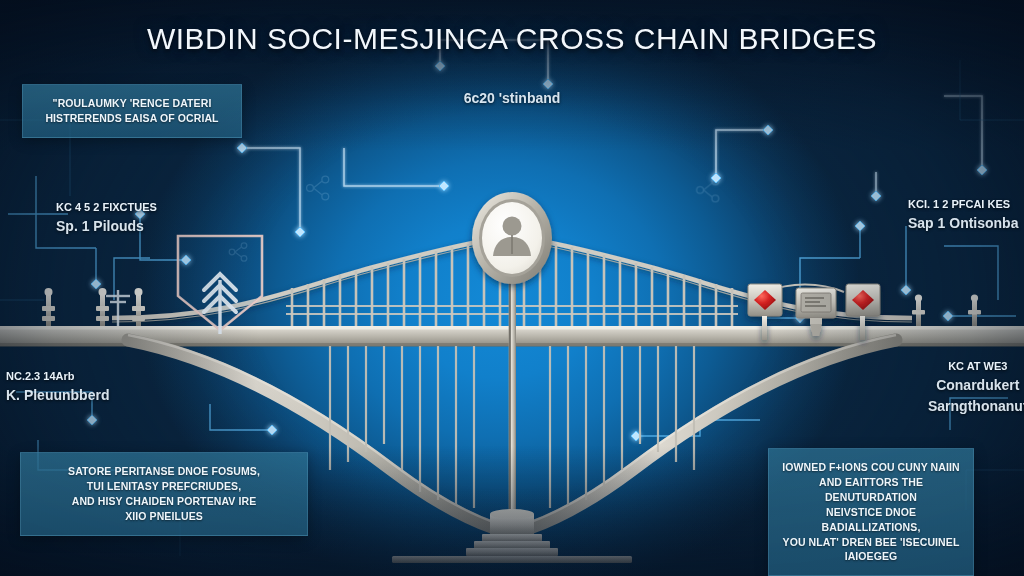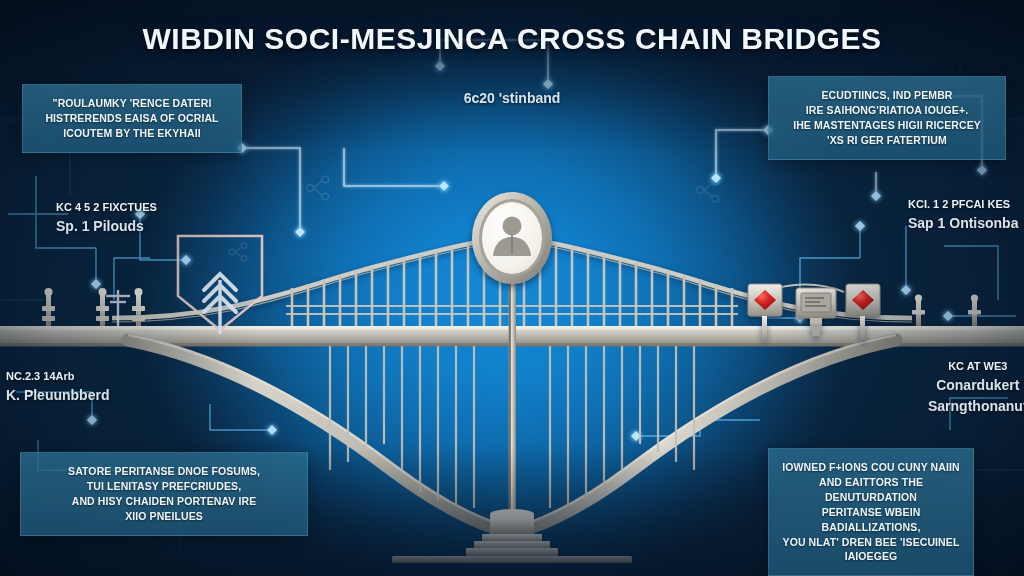--- a/index.html
+++ b/index.html
@@ -28,21 +28,21 @@
   }
   .botshade{
     position:absolute; left:0; bottom:0; width:1024px; height:130px;
     background:linear-gradient(to top, rgba(5,18,35,.70), rgba(5,18,35,0));
     pointer-events:none;
   }
 
   
   #title{
     position:absolute; left:0; top:22px; width:1024px; text-align:center;
-    font-size:30px; font-weight:bold; letter-spacing:.5px;
+    font-size:30px; font-weight:normal; letter-spacing:.5px;
     color:#f2f7fc; text-shadow:0 2px 5px rgba(0,0,0,.75), 0 0 14px rgba(10,30,60,.9);
     white-space:nowrap;
   }
 
   
   #circuits{ position:absolute; inset:0; width:1024px; height:576px; }
 
   
   #bridge{ position:absolute; inset:0; width:1024px; height:576px; }
 
@@ -425,41 +425,34 @@
 
   <div class="topshade"></div>
   <div class="botshade"></div>
   <div class="vignette"></div>
 
   <div id="title">WIBDIN SOCI-MESJINCA CROSS CHAIN BRIDGES</div>
 
   <div class="callout tl">
     <div>"ROULAUMKY 'RENCE DATERI</div>
     <div>HISTRERENDS EAISA OF OCRIAL</div>
-    <div>ICOUTEM BY THE EKYHAII</div>
-  </div>
-
-  <div class="callout tr">
-    <div>ECUDTIINCS, IND PEMBR</div>
-    <div>IRE SAIHONG'RIATIOA IOUGE+.</div>
-    <div>IHE MASTENTAGES HIGII RICERCEY</div>
-    <div>'XS RI GER FATERTIUM</div>
-  </div>
+  </div>
+
 
   <div class="callout bl">
     <div>SATORE PERITANSE DNOE FOSUMS,</div>
     <div>TUI LENITASY PREFCRIUDES,</div>
     <div>AND HISY CHAIDEN PORTENAV IRE</div>
     <div>XIIO PNEILUES</div>
   </div>
 
   <div class="callout br">
     <div>IOWNED F+IONS COU CUNY NAIIN</div>
     <div>AND EAITTORS THE DENUTURDATION</div>
-    <div>PERITANSE WBEIN BADIALLIZATIONS,</div>
+    <div>NEIVSTICE DNOE BADIALLIZATIONS,</div>
     <div>YOU NLAT' DREN BEE 'ISECUINEL</div>
     <div>IAIOEGEG</div>
   </div>
 
   <div class="plabel p-topmid center">
     <div class="sub">6c20 'stinband</div>
   </div>
 
   <div class="plabel p-left1">
     <div>KC 4 5 2 FIXCTUES</div>

